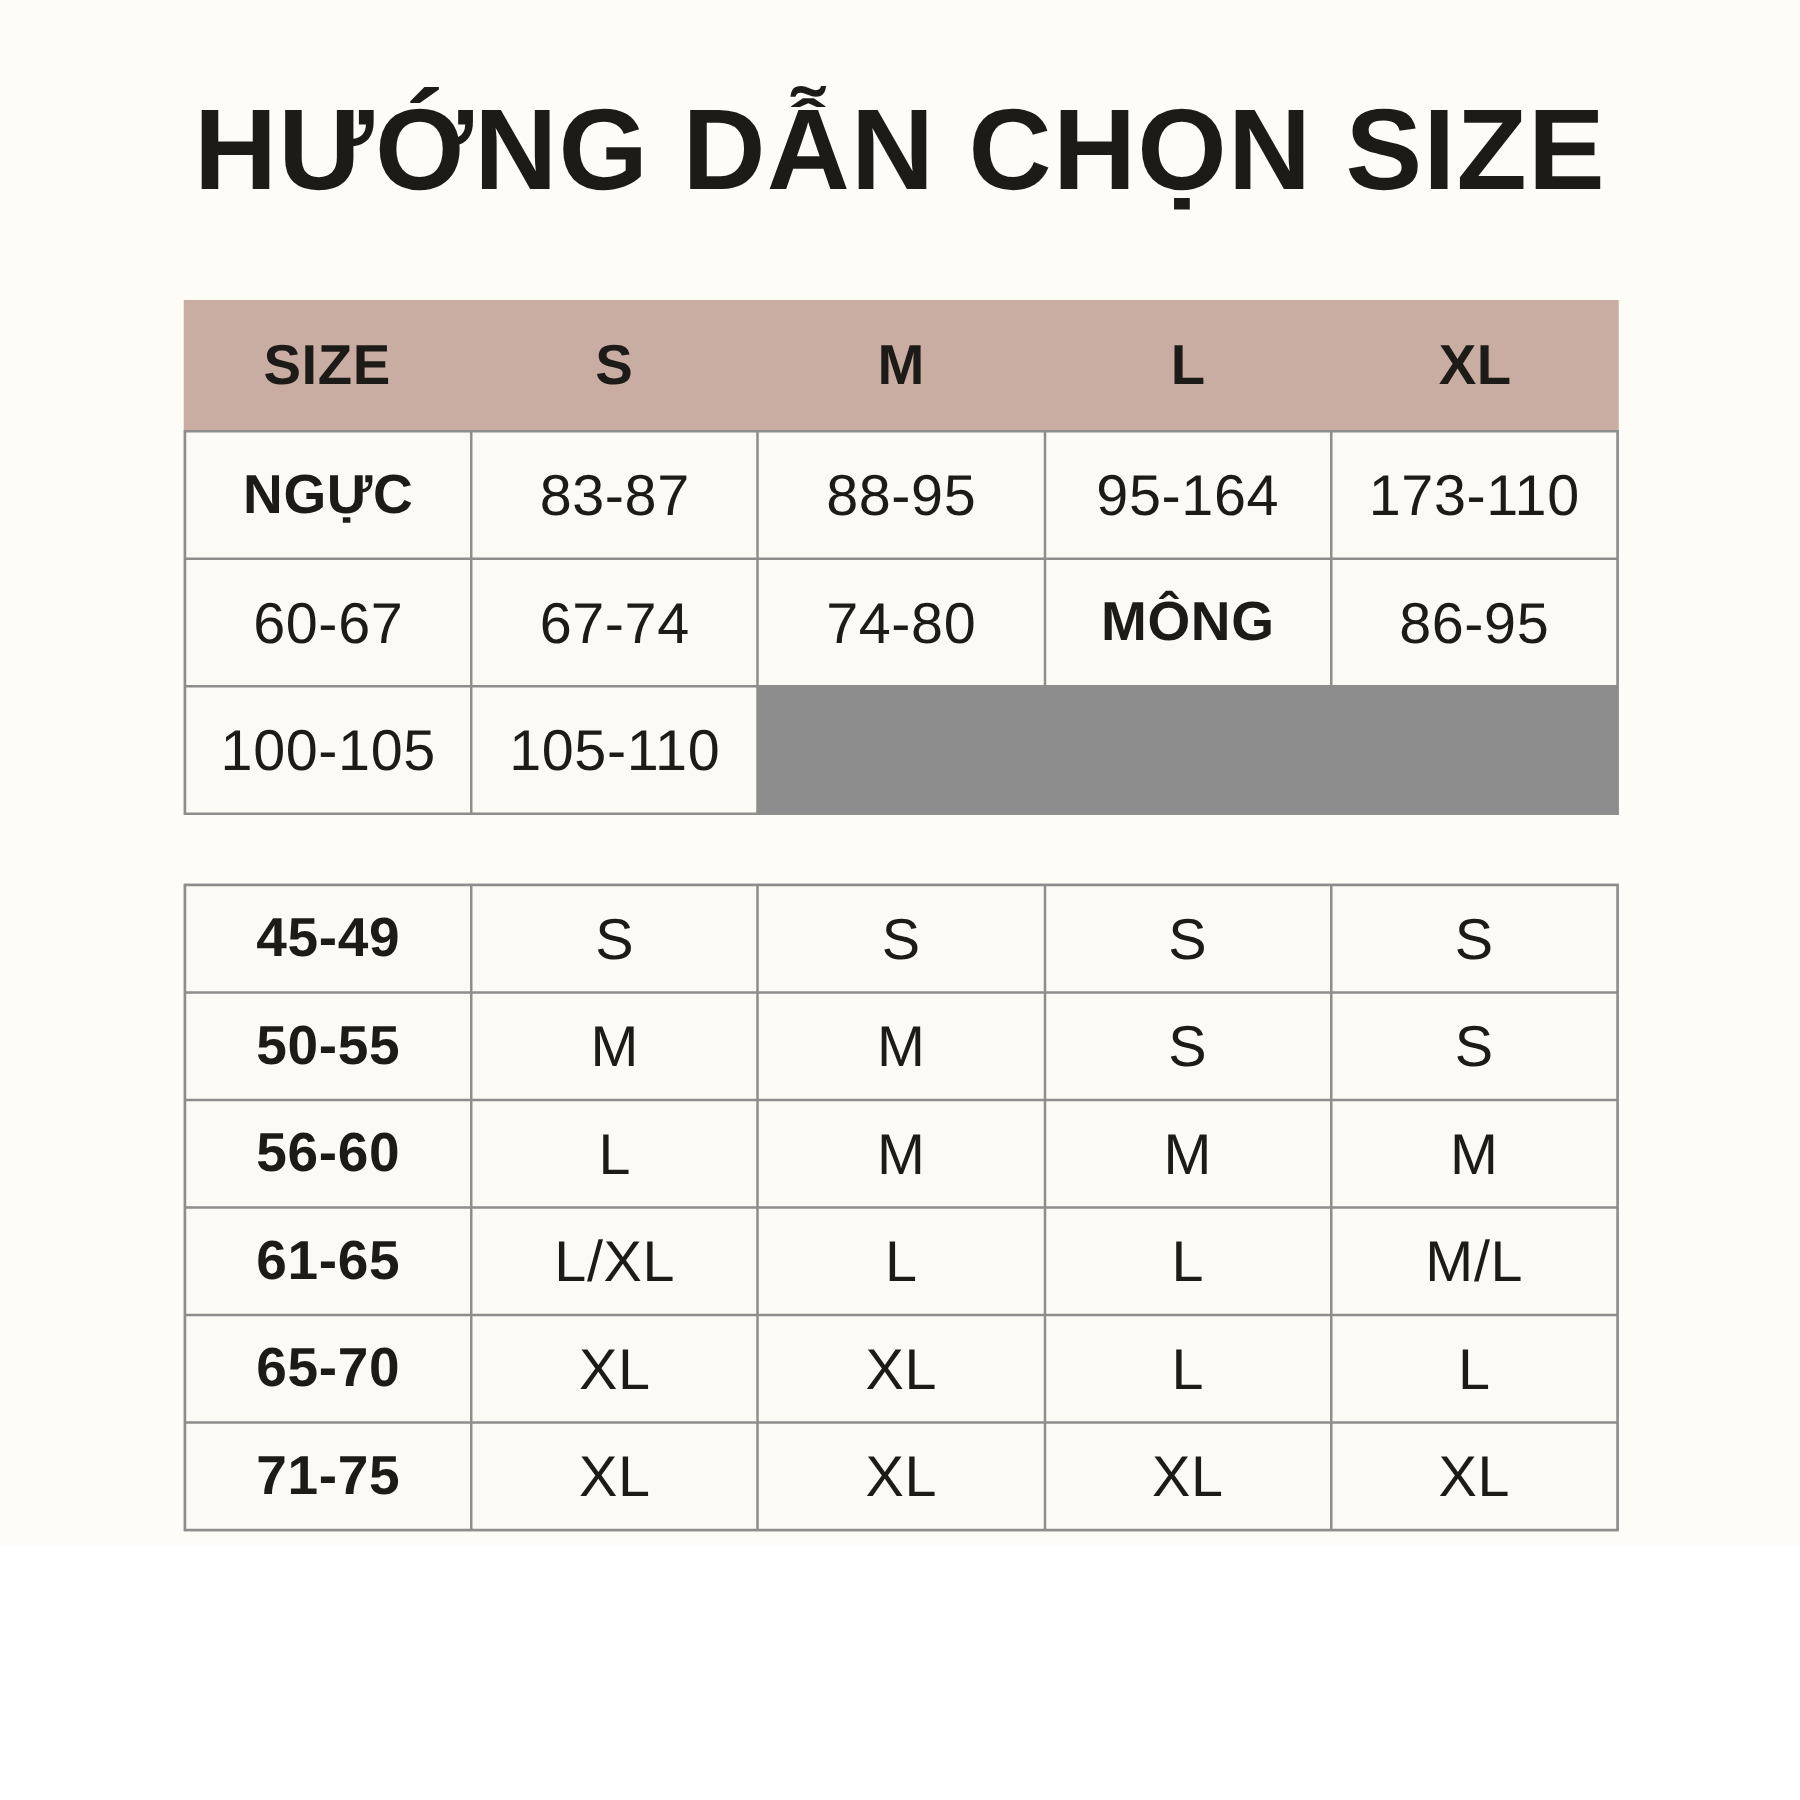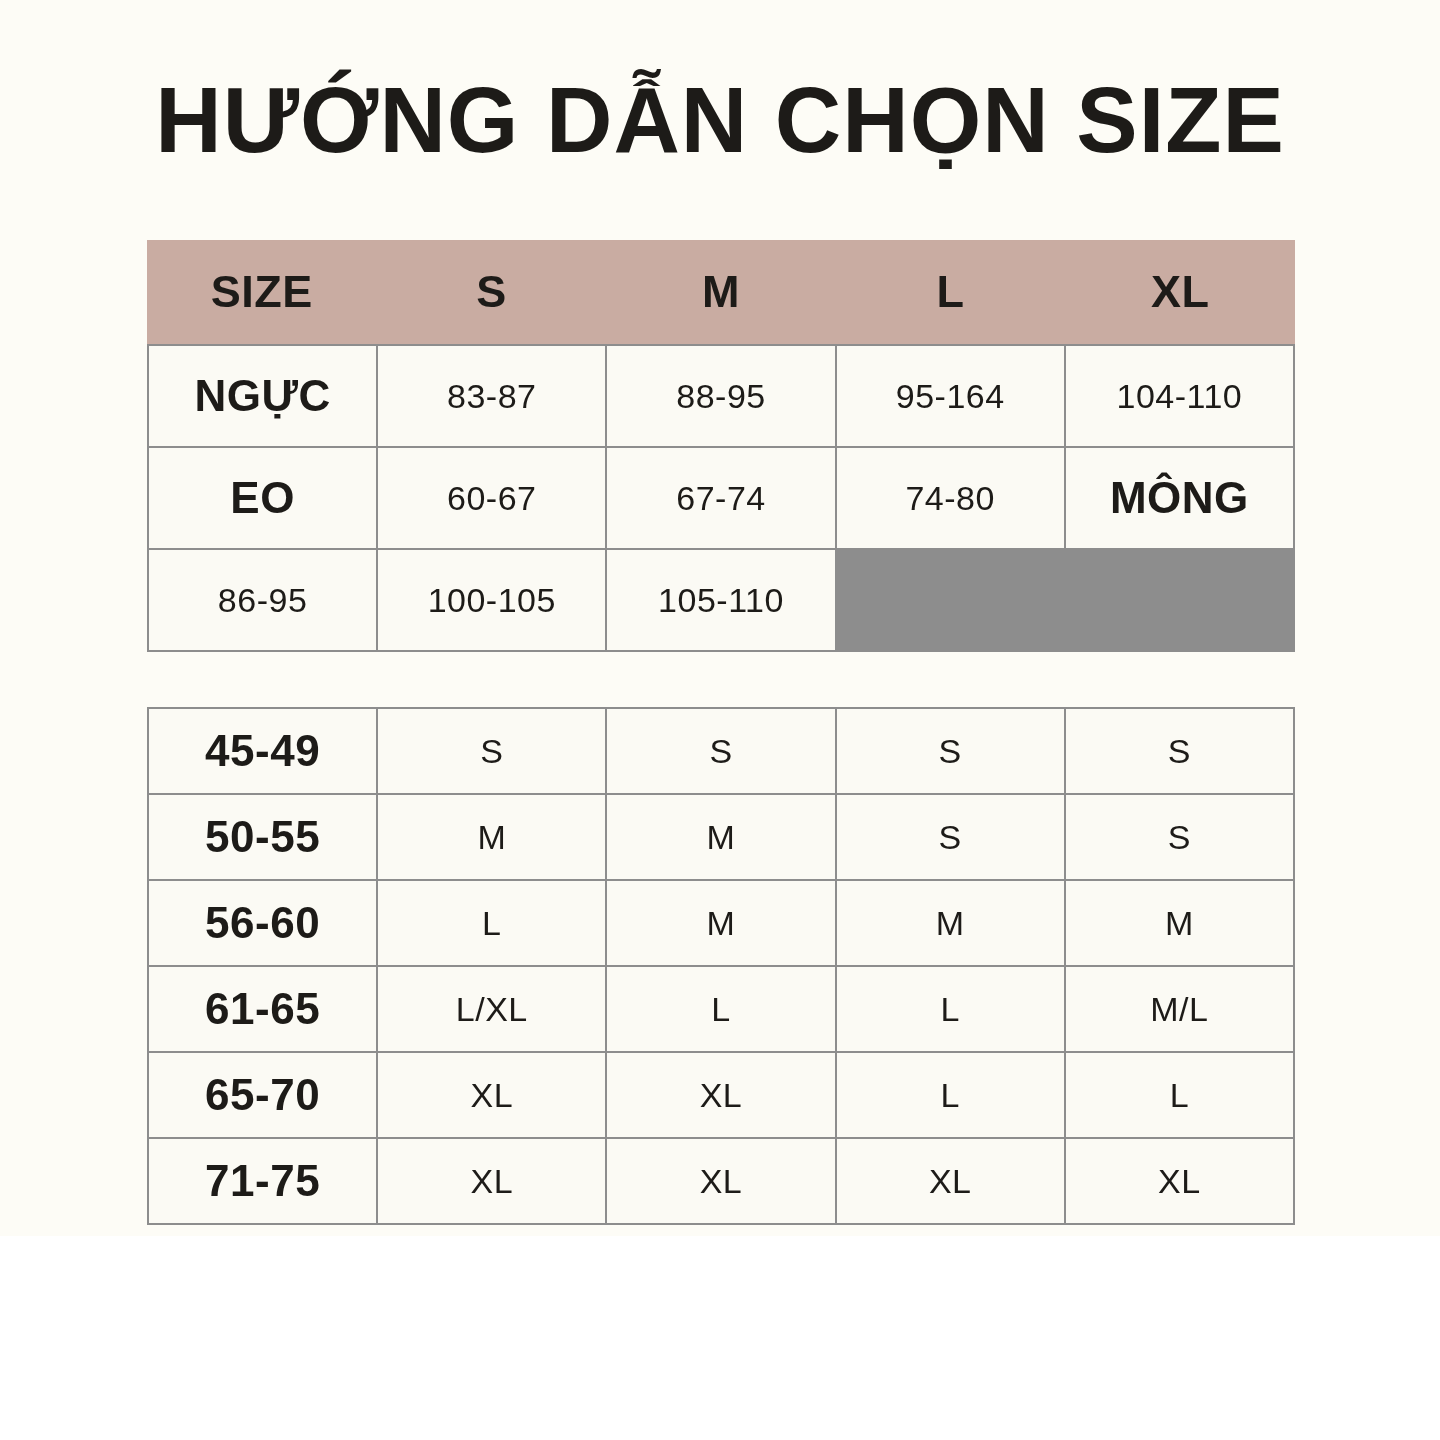--- a/index.html
+++ b/index.html
@@ -56,21 +56,21 @@
     border: 2px solid #8d8d8d;
   }
   .table--size   .tbody { grid-auto-rows: 100px; }
   .table--weight .tbody { grid-auto-rows: 84px; }
 
   .cell {
     background: #fbfaf4;
     display: flex;
     align-items: center;
     justify-content: center;
-    font-size: 34px;
+    font-size: 46px;
     letter-spacing: 0.5px;
   }
   .cell--label {
     font-weight: bold;
     font-size: 44px;
   }
 </style>
 </head>
 <body>
 
@@ -84,23 +84,22 @@
       <div class="hcell">S</div>
       <div class="hcell">M</div>
       <div class="hcell">L</div>
       <div class="hcell">XL</div>
     </div>
     <div class="tbody">
       <div class="cell cell--label">NGỰC</div>
       <div class="cell">83-87</div>
       <div class="cell">88-95</div>
       <div class="cell">95-164</div>
-      <div class="cell">104-110</div>
+      <div class="cell">173-110</div>
 
-      <div class="cell cell--label">EO</div>
       <div class="cell">60-67</div>
       <div class="cell">67-74</div>
       <div class="cell">74-80</div>
 
       <div class="cell cell--label">MÔNG</div>
       <div class="cell">86-95</div>
       <div class="cell">100-105</div>
       <div class="cell">105-110</div>
     </div>
   </div>

